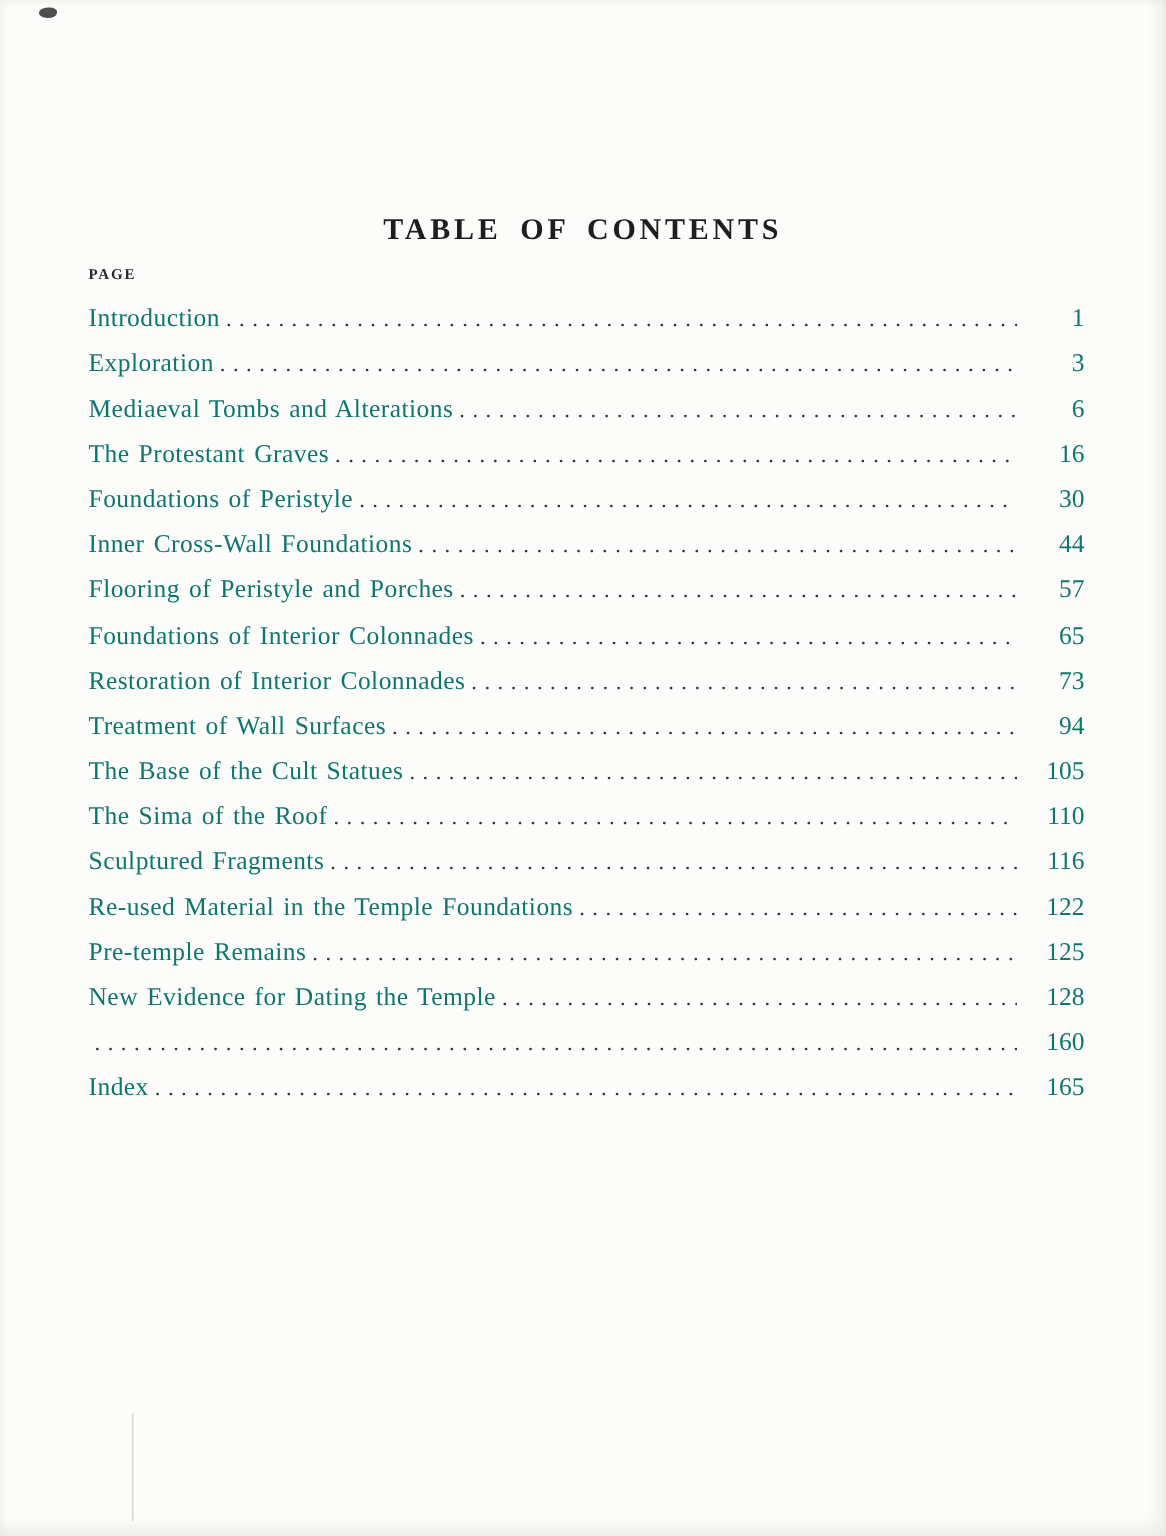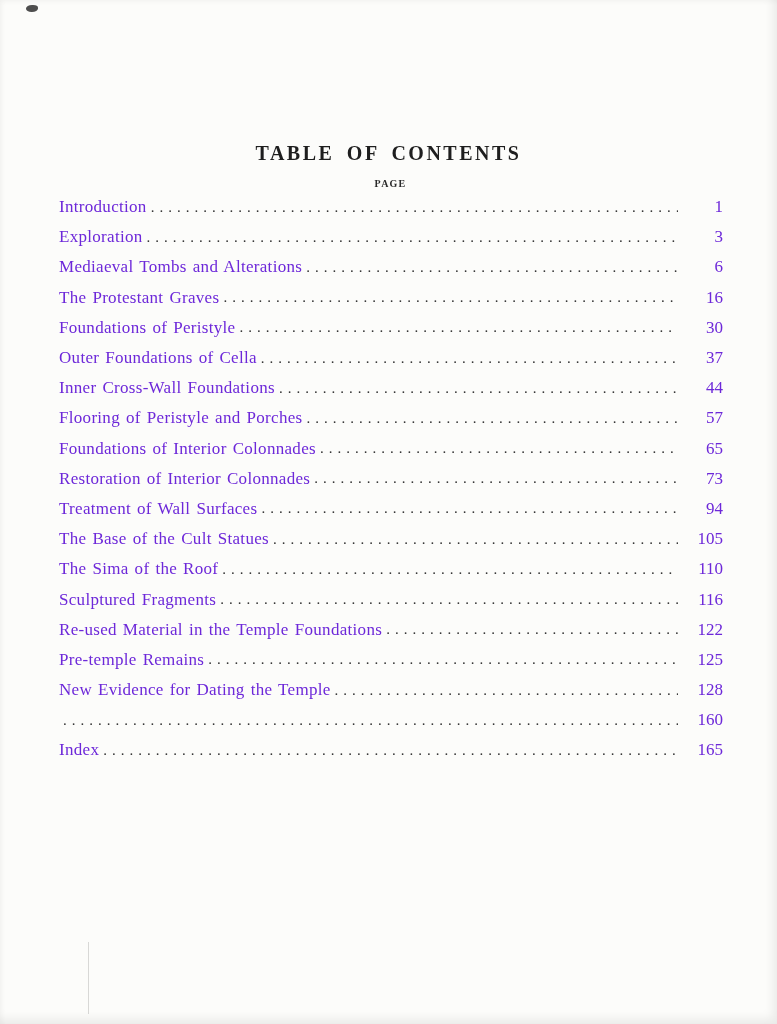--- a/index.html
+++ b/index.html
@@ -24,35 +24,35 @@
     font-size: 20px;
     letter-spacing: 2.5px;
     word-spacing: 5px;
     color: #1e1e1e;
   }
   .toc {
     width: 664px;
     margin: 0 auto 0 59px;
   }
   .page-col-label {
-    text-align: center;
+    text-align: left;
     font-size: 10px;
     font-weight: bold;
     letter-spacing: 1.2px;
     margin-top: 13px;
     margin-bottom: 3px;
     color: #2a2a2a;
     padding-right: 1px;
   }
   .toc-row {
     display: flex;
-    align-items: center;
+    align-items: flex-end;
     height: 30.2px;
     font-size: 17px;
-    color: #6d28d9;
+    color: #0f766e;
   }
   .toc-title {
     white-space: nowrap;
     letter-spacing: 0.3px;
     word-spacing: 1.5px;
   }
   .toc-dots {
     flex: 1;
     overflow: hidden;
     white-space: nowrap;
@@ -120,25 +120,20 @@
           <span class="toc-title">The Protestant Graves</span>
           <span class="toc-dots"></span>
           <span class="toc-page">16</span>
         </div>
         <div class="toc-row">
           <span class="toc-title">Foundations of Peristyle</span>
           <span class="toc-dots"></span>
           <span class="toc-page">30</span>
         </div>
         <div class="toc-row">
-          <span class="toc-title">Outer Foundations of Cella</span>
-          <span class="toc-dots"></span>
-          <span class="toc-page">37</span>
-        </div>
-        <div class="toc-row">
           <span class="toc-title">Inner Cross-Wall Foundations</span>
           <span class="toc-dots"></span>
           <span class="toc-page">44</span>
         </div>
         <div class="toc-row">
           <span class="toc-title">Flooring of Peristyle and Porches</span>
           <span class="toc-dots"></span>
           <span class="toc-page">57</span>
         </div>
         <div class="toc-row">

